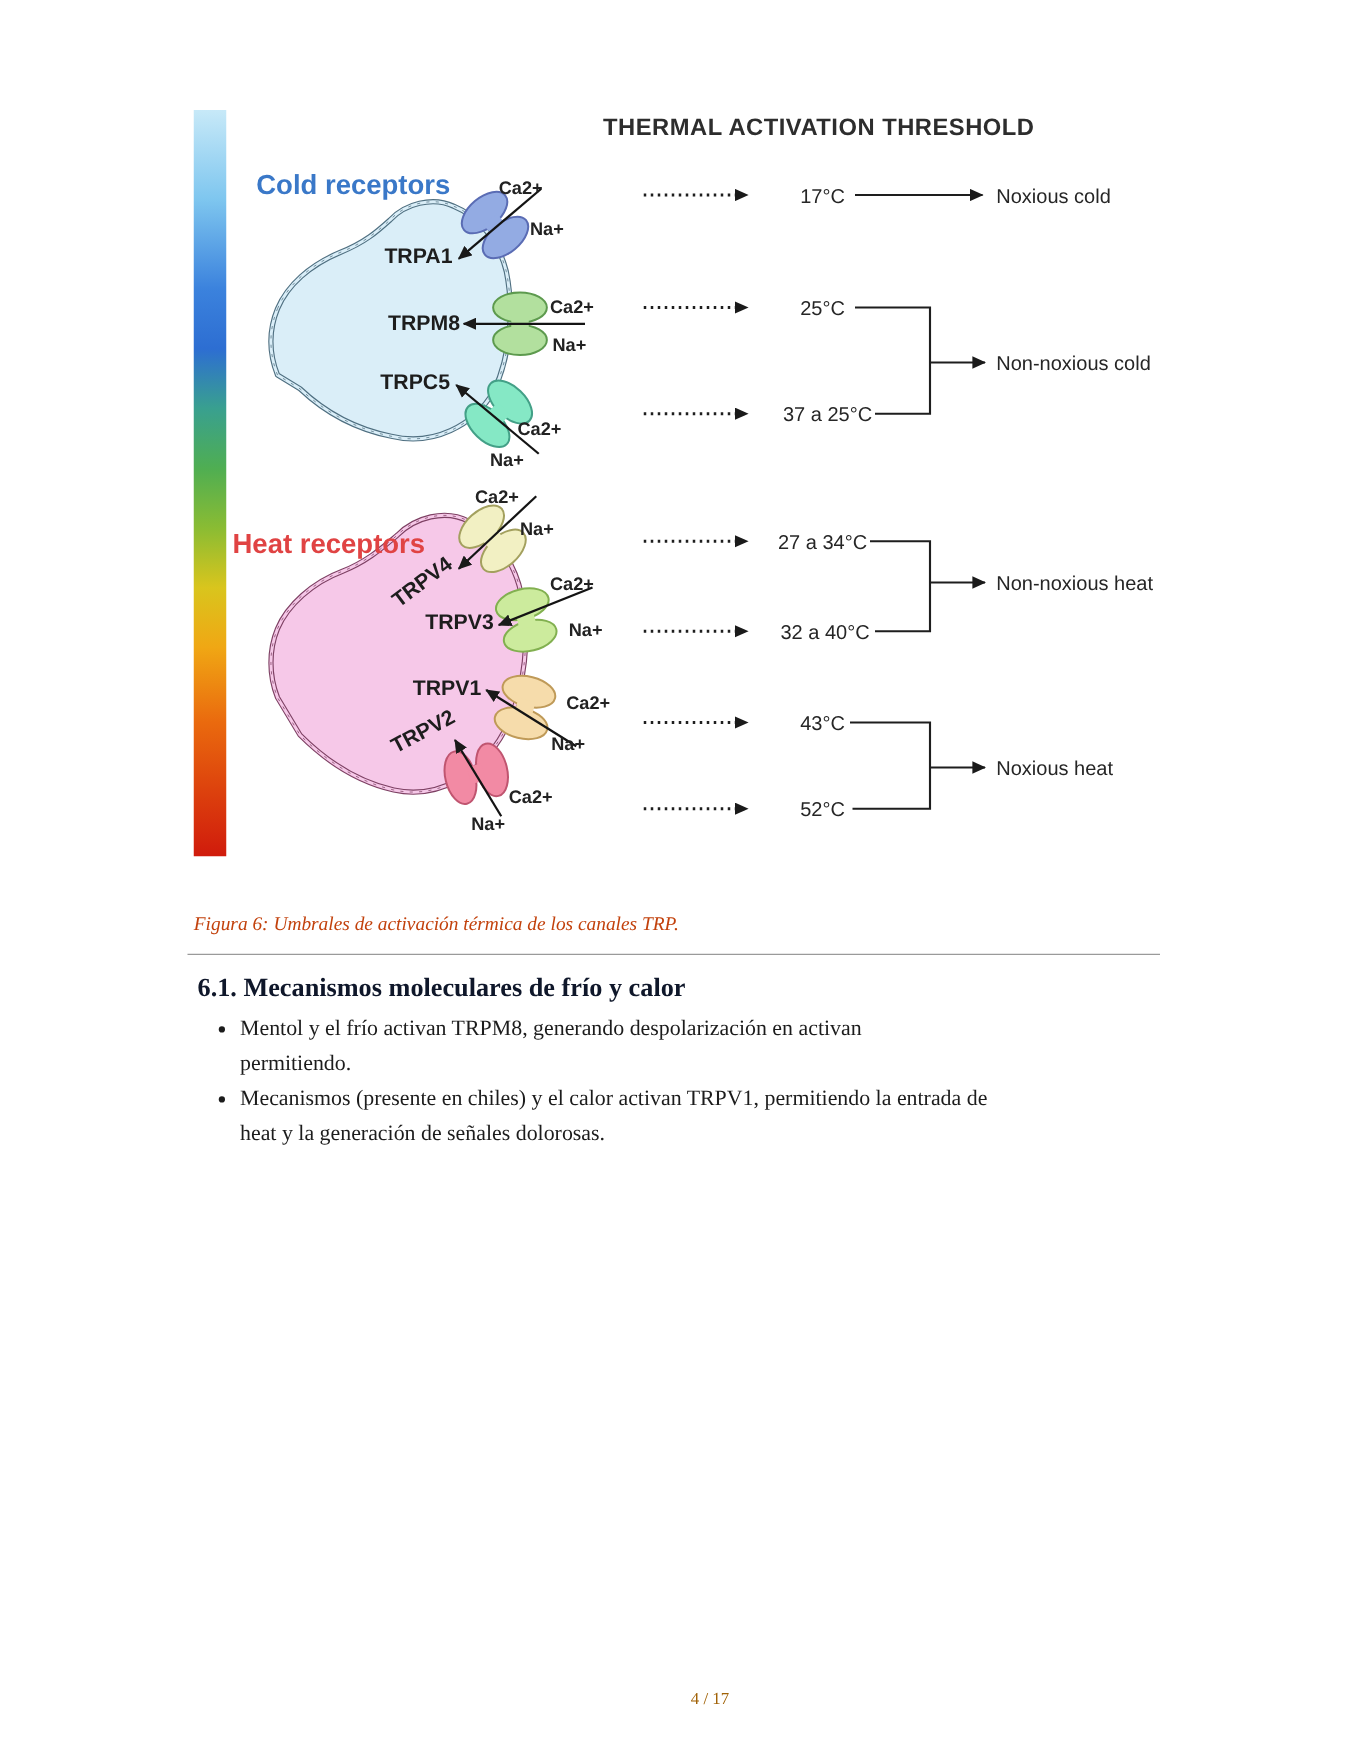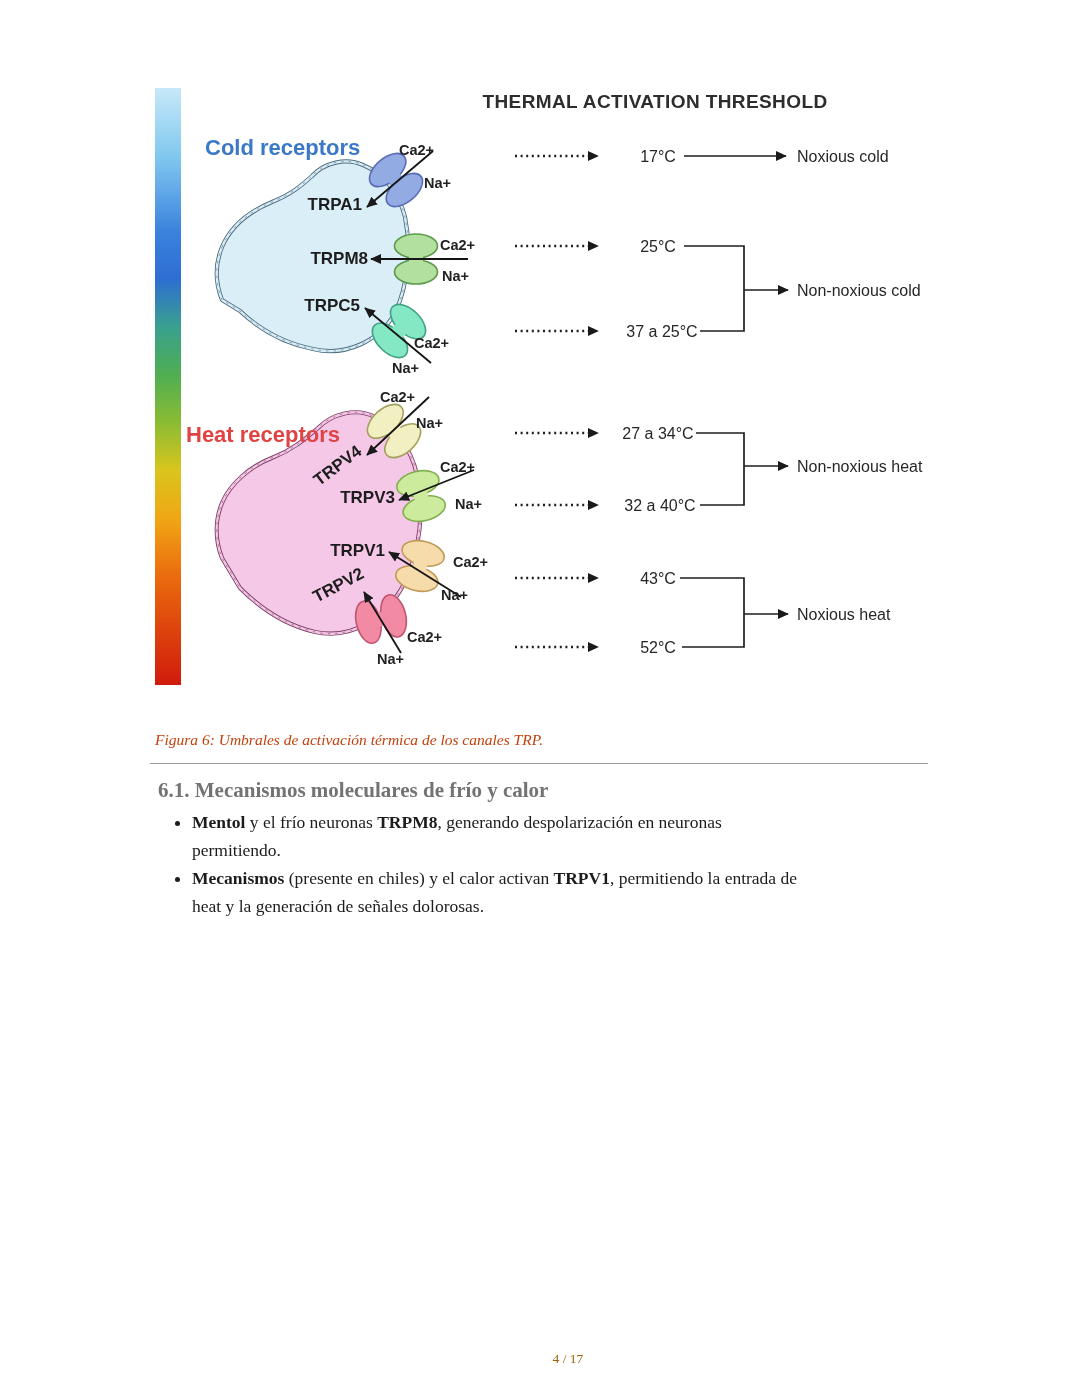--- a/index.html
+++ b/index.html
@@ -25,25 +25,25 @@
   .ch-trpm8{stroke:#5d9a4e;stroke-width:1.6;}
   .ch-trpc5{stroke:#43a087;stroke-width:1.6;}
   .ch-trpv4{stroke:#a3a05e;stroke-width:1.6;}
   .ch-trpv3{stroke:#82b050;stroke-width:1.6;}
   .ch-trpv1{stroke:#bf9a58;stroke-width:1.6;}
   .ch-trpv2{stroke:#c05570;stroke-width:1.6;}
   .bridge{stroke:none;}
   
   .caption{position:absolute;left:155px;top:731px;font-style:italic;font-size:15.5px;color:#c2410c;}
   .divider{position:absolute;left:150px;top:763px;width:778px;border-top:1.5px solid #9a9a9a;}
-  .heading{position:absolute;left:158px;top:778px;margin:0;font-size:21px;font-weight:700;color:#737373;}
+  .heading{position:absolute;left:158px;top:778px;margin:0;font-size:21px;font-weight:700;color:#0f172a;}
   .bullets{position:absolute;left:158px;top:808px;width:762px;margin:0;padding:0 0 0 34px;
            font-size:17.5px;line-height:28px;}
   .bullets li{margin:0;}
-  .b{font-weight:700;}
+  .b{font-weight:400;}
   .pagenum{position:absolute;left:0;top:1351px;width:1080px;text-align:center;
            font-size:13.5px;color:#a16207;margin-left:28px;}
 </style>
 </head>
 <body>
 
 <div class="page">
 
   <div class="figure-wrap">
     <svg width="1080" height="700" viewBox="0 0 1080 700">
@@ -212,21 +212,21 @@
   </div>
 
   <div class="caption">Figura 6: Umbrales de activación térmica de los canales TRP.</div>
 
   <div class="divider"></div>
 
   <h2 class="heading">6.1. Mecanismos moleculares de frío y calor</h2>
 
   <ul class="bullets">
     <li>
-      <span class="b">Mentol</span><span> y el frío neuronas </span><span class="b">TRPM8</span><span>, generando despolarización en neuronas</span><br>
+      <span class="b">Mentol</span><span> y el frío activan </span><span class="b">TRPM8</span><span>, generando despolarización en activan</span><br>
       <span>permitiendo.</span>
     </li>
     <li>
       <span class="b">Mecanismos</span><span> (presente en chiles) y el calor activan </span><span class="b">TRPV1</span><span>, permitiendo la entrada de</span><br>
       <span>heat y la generación de señales dolorosas.</span>
     </li>
   </ul>
 
   <div class="pagenum">4 / 17</div>
 </div>

